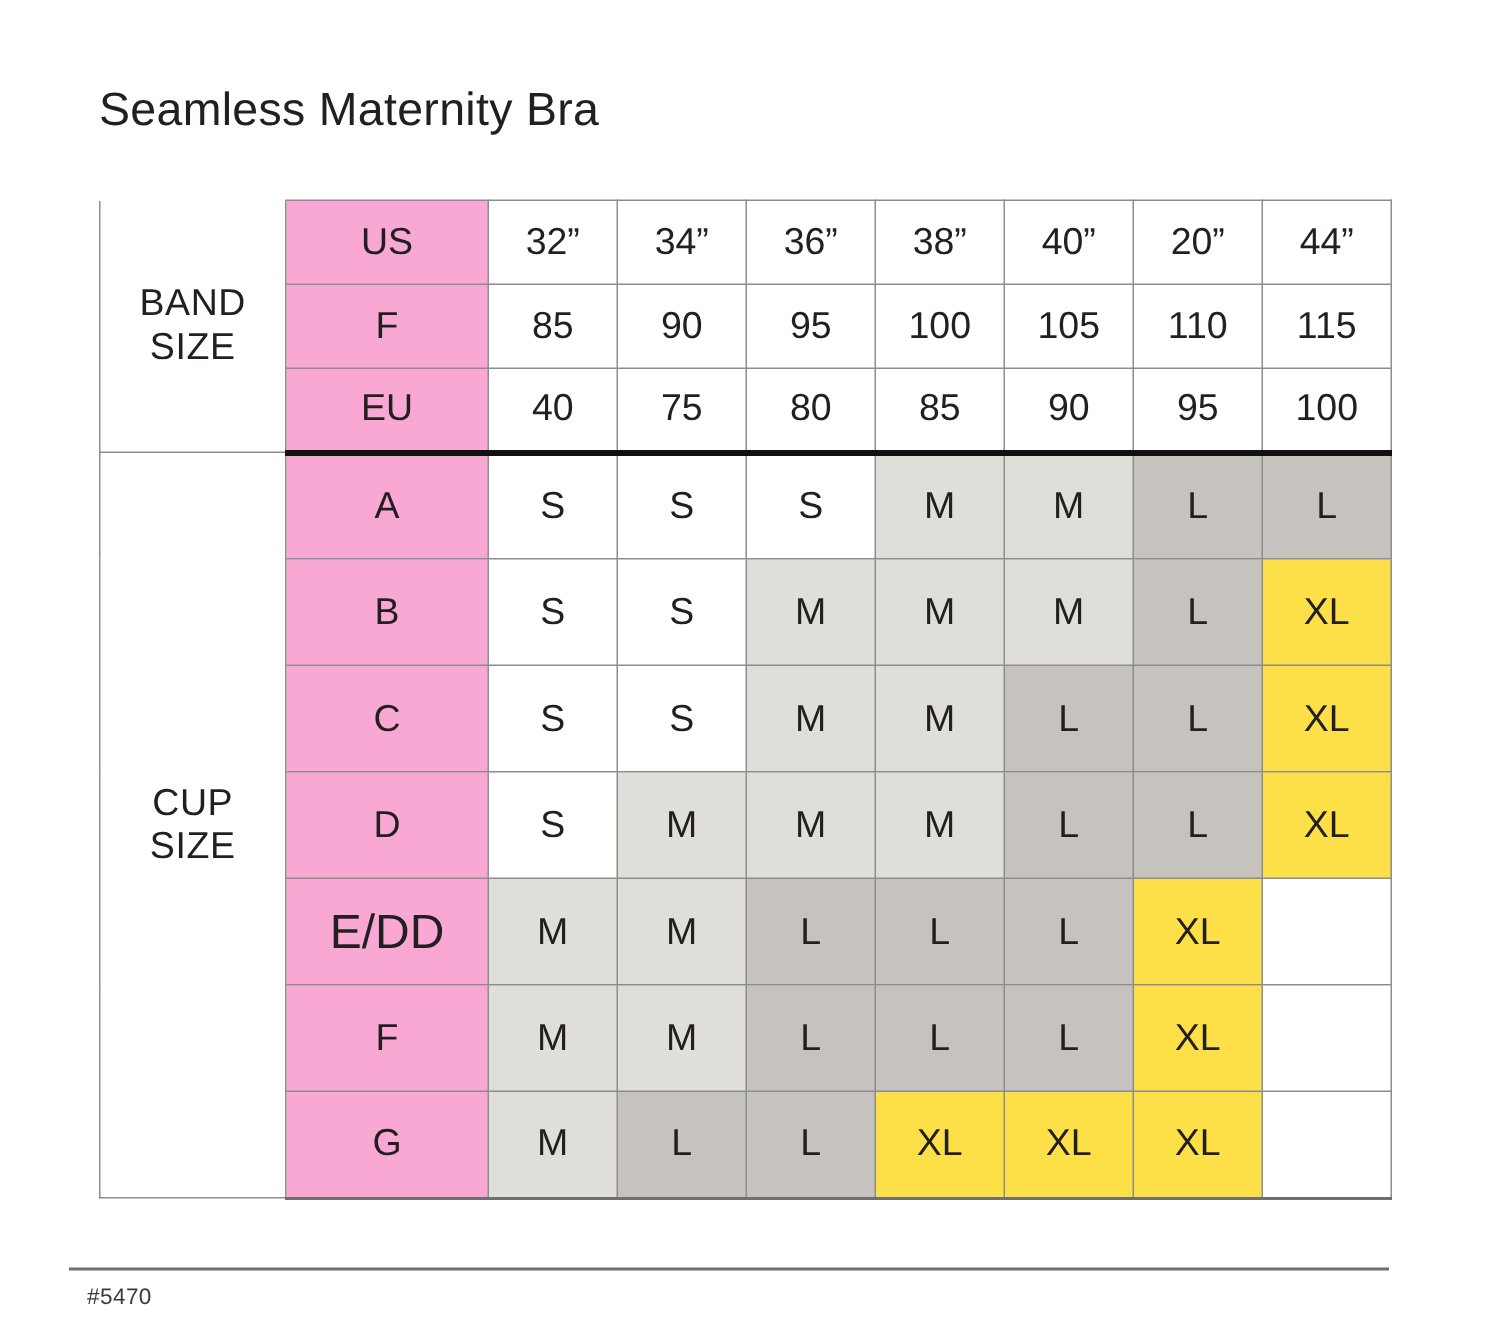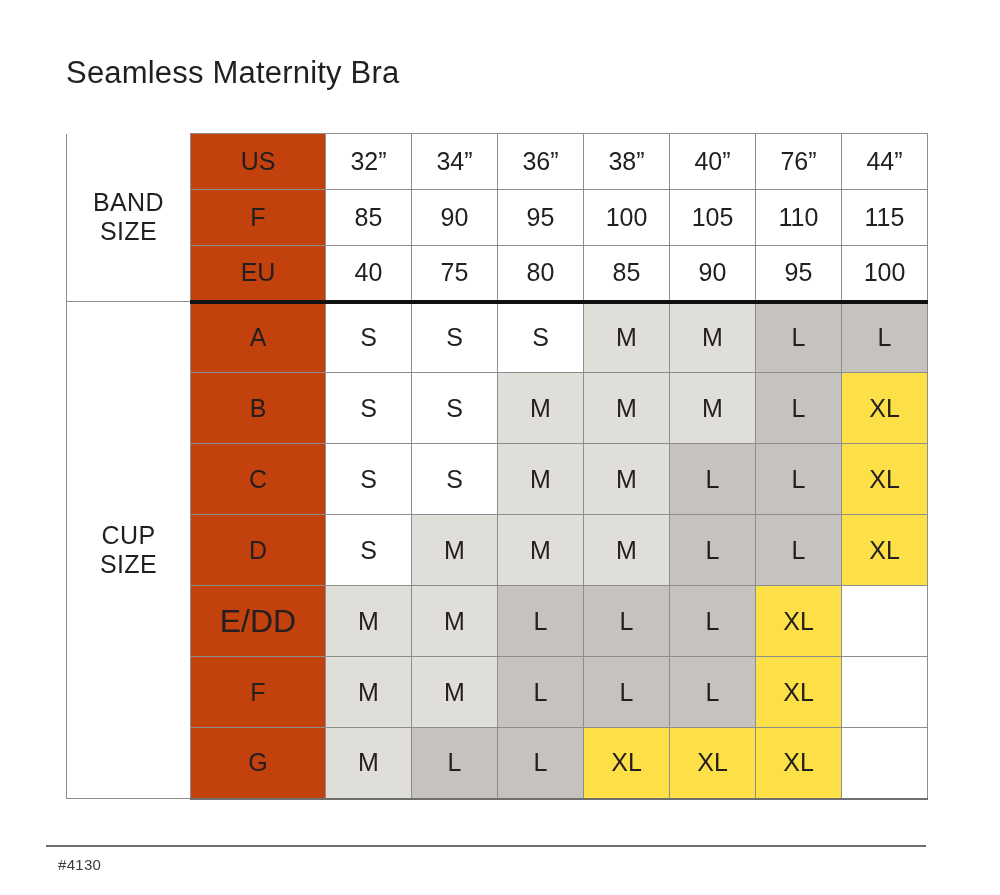--- a/index.html
+++ b/index.html
@@ -72,21 +72,21 @@
     background: #ffffff;
     font-size: 22px;
     font-weight: bold;
     letter-spacing: 0.4px;
     line-height: 1.18;
     color: #231f20;
   }
 
   
   td.key {
-    background: #c2410c;
+    background: #f9a8d4;
     border-color: #6d96a5;
     font-size: 25px;
   }
   td.key.small { font-size: 32px; }
 
   
   td.band {
     background: #ffffff;
     height: 56px;
   }
@@ -155,21 +155,21 @@
             <td class="group-label" rowspan="3">
               <div>BAND</div>
               <div>SIZE</div>
             </td>
             <td class="key">US</td>
             <td class="band">32”</td>
             <td class="band">34”</td>
             <td class="band">36”</td>
             <td class="band">38”</td>
             <td class="band">40”</td>
-            <td class="band">76”</td>
+            <td class="band">20”</td>
             <td class="band">44”</td>
           </tr>
           <tr>
             <td class="key">F</td>
             <td class="band">85</td>
             <td class="band">90</td>
             <td class="band">95</td>
             <td class="band">100</td>
             <td class="band">105</td>
             <td class="band">110</td>
@@ -257,15 +257,15 @@
             <td class="cup sz-XL">XL</td>
             <td class="cup sz-XL">XL</td>
             <td class="cup sz-XL">XL</td>
             <td class="cup sz-none"></td>
           </tr>
         </tbody>
     </table>
   </div>
 
   <div class="footer-rule"></div>
-  <div class="footer-code">#4130</div>
+  <div class="footer-code">#5470</div>
 
 </div>
 
 </body></html>

